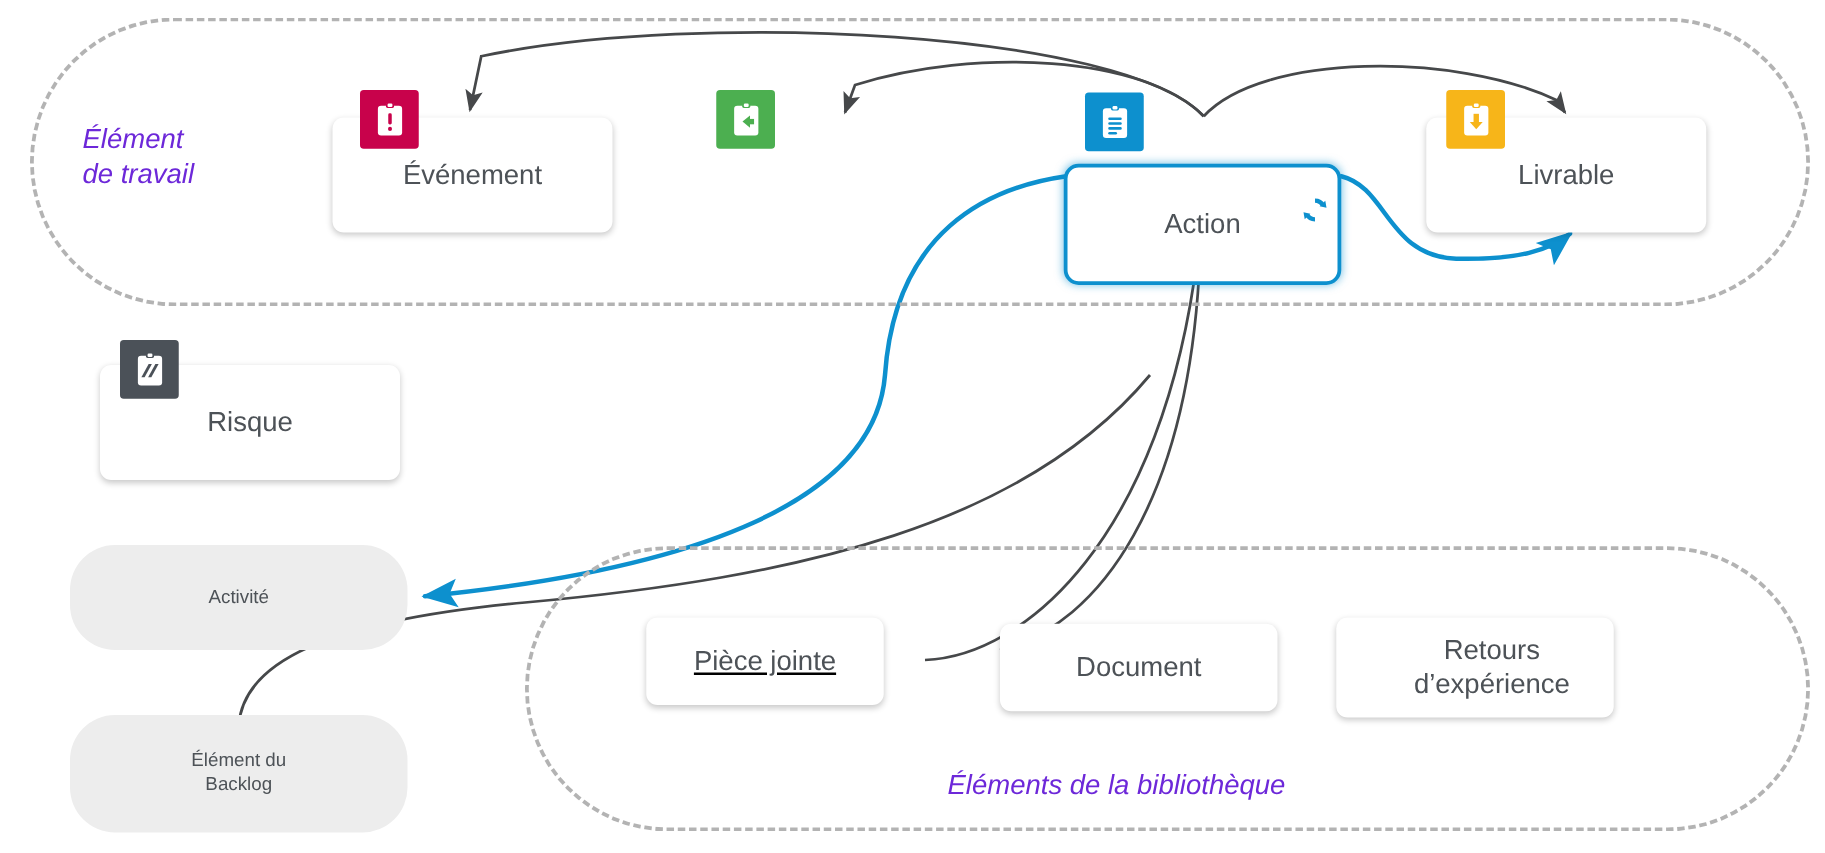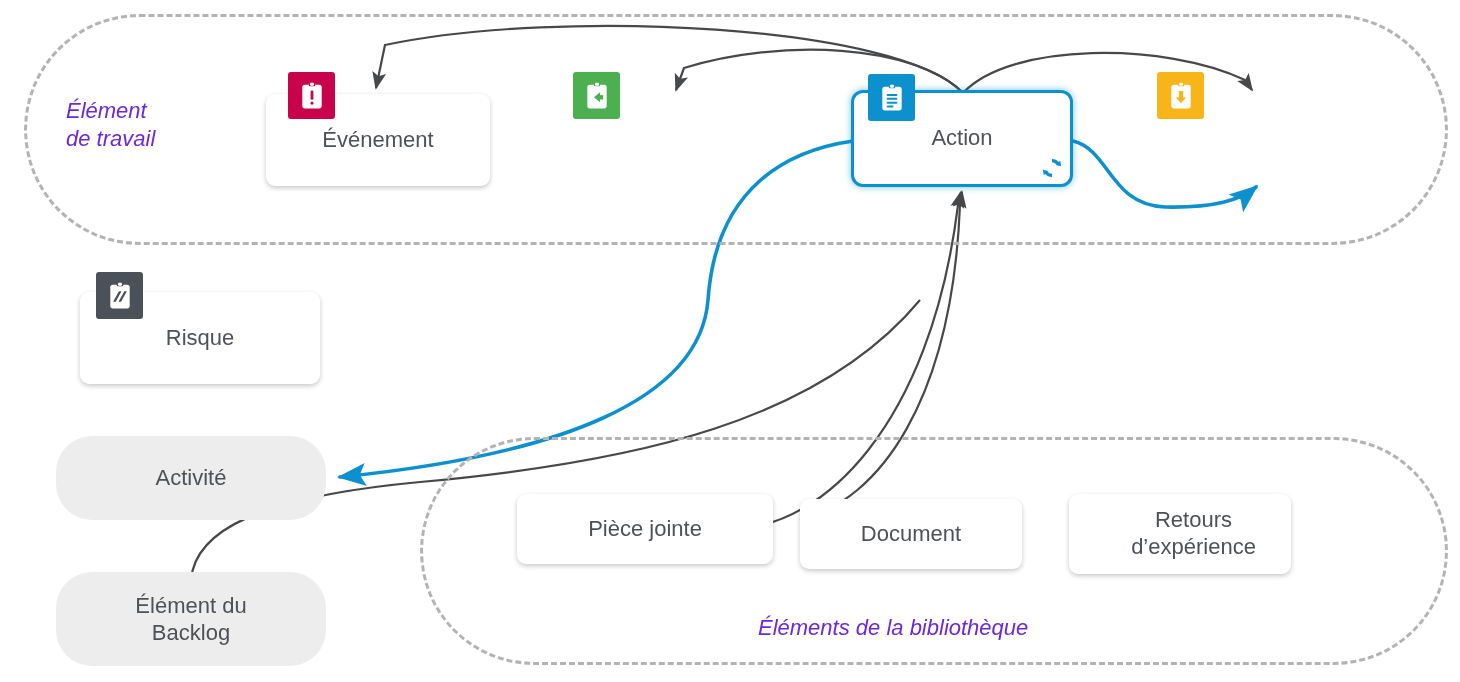--- a/index.html
+++ b/index.html
@@ -54,36 +54,37 @@
     color: #4d5257;
     font-size: 22px;
     line-height: 1.22;
     white-space: pre-line;
     padding: 0 10px;
   }
   .card.selected {
     border: 3px solid #0d90ce;
     border-radius: 12px;
     box-shadow: 0 0 7px rgba(13,144,206,0.55);
+    margin-top: 41px;
   }
 
   
   .pill {
     position: absolute;
     background: #ededed;
     border-radius: 36px;
     box-sizing: border-box;
     display: flex;
     align-items: center;
     justify-content: center;
     text-align: center;
   }
   .pill .card-label {
     color: #4d5257;
-    font-size: 22px;
+    font-size: 15px;
     line-height: 1.25;
     white-space: pre-line;
   }
 
   
   .tile {
     position: absolute;
     width: 47px;
     height: 47px;
     border-radius: 3px;
@@ -181,20 +182,23 @@
   </div>
   <div class="sync-badge" style="left:1039px; top:155px;">
     <svg width="26" height="26" viewBox="0 0 24 24" aria-hidden="true">
       <path d="M12 3.6 a8.4 8.4 0 0 1 7.4 4.4 l-3 1.0 A5.6 5.6 0 0 0 12 6.6 Z" fill="#0d90ce"></path>
       <path d="M19.6 5.2 l0.9 5.1 l-5.1 -1.1 Z" fill="#0d90ce"></path>
       <path d="M12 20.4 a8.4 8.4 0 0 1 -7.4 -4.4 l3 -1.0 A5.6 5.6 0 0 0 12 17.4 Z" fill="#0d90ce"></path>
       <path d="M4.4 18.8 l-0.9 -5.1 l5.1 1.1 Z" fill="#0d90ce"></path>
     </svg>
   </div>
 
+  <div class="card" style="left:1141px; top:94px; width:224px; height:92px;">
+    <span class="card-label">Livrable</span>
+  </div>
   <div class="tile" style="left:1157px; top:72px; background:#f7b519;">
     <svg width="26" height="28" viewBox="0 0 24 26" aria-hidden="true">
       <rect x="3" y="2.5" width="18" height="22" rx="2.4" fill="#ffffff"></rect>
       <rect x="9" y="0" width="6" height="4" rx="1.2" fill="#f7b519"></rect>
       <rect x="10.2" y="0.8" width="3.6" height="2.6" rx="0.9" fill="#ffffff"></rect>
       <rect x="10" y="8.4" width="4" height="7" fill="#f7b519"></rect>
       <path d="M7.2 14.4 L16.8 14.4 L12 19.8 Z" fill="#f7b519"></path>
     </svg>
   </div>
 
@@ -215,21 +219,21 @@
 
   <div class="pill" style="left:56px; top:436px; width:270px; height:84px;">
     <span class="card-label">Activité</span>
   </div>
 
   <div class="pill" style="left:56px; top:572px; width:270px; height:94px;">
     <span class="card-label">Élément du
 Backlog</span>
   </div>
 
-  <div class="card" style="left:517px; top:494px; width:256px; height:70px;">
+  <div class="card" style="left:517px; top:494px; width:190px; height:70px;text-decoration:underline;">
     <span class="card-label">Pièce jointe</span>
   </div>
 
   <div class="card" style="left:800px; top:499px; width:222px; height:70px;">
     <span class="card-label">Document</span>
   </div>
 
   <div class="card" style="left:1069px; top:494px; width:222px; height:80px;padding-left:27px;">
     <span class="card-label">Retours
 d’expérience</span>

